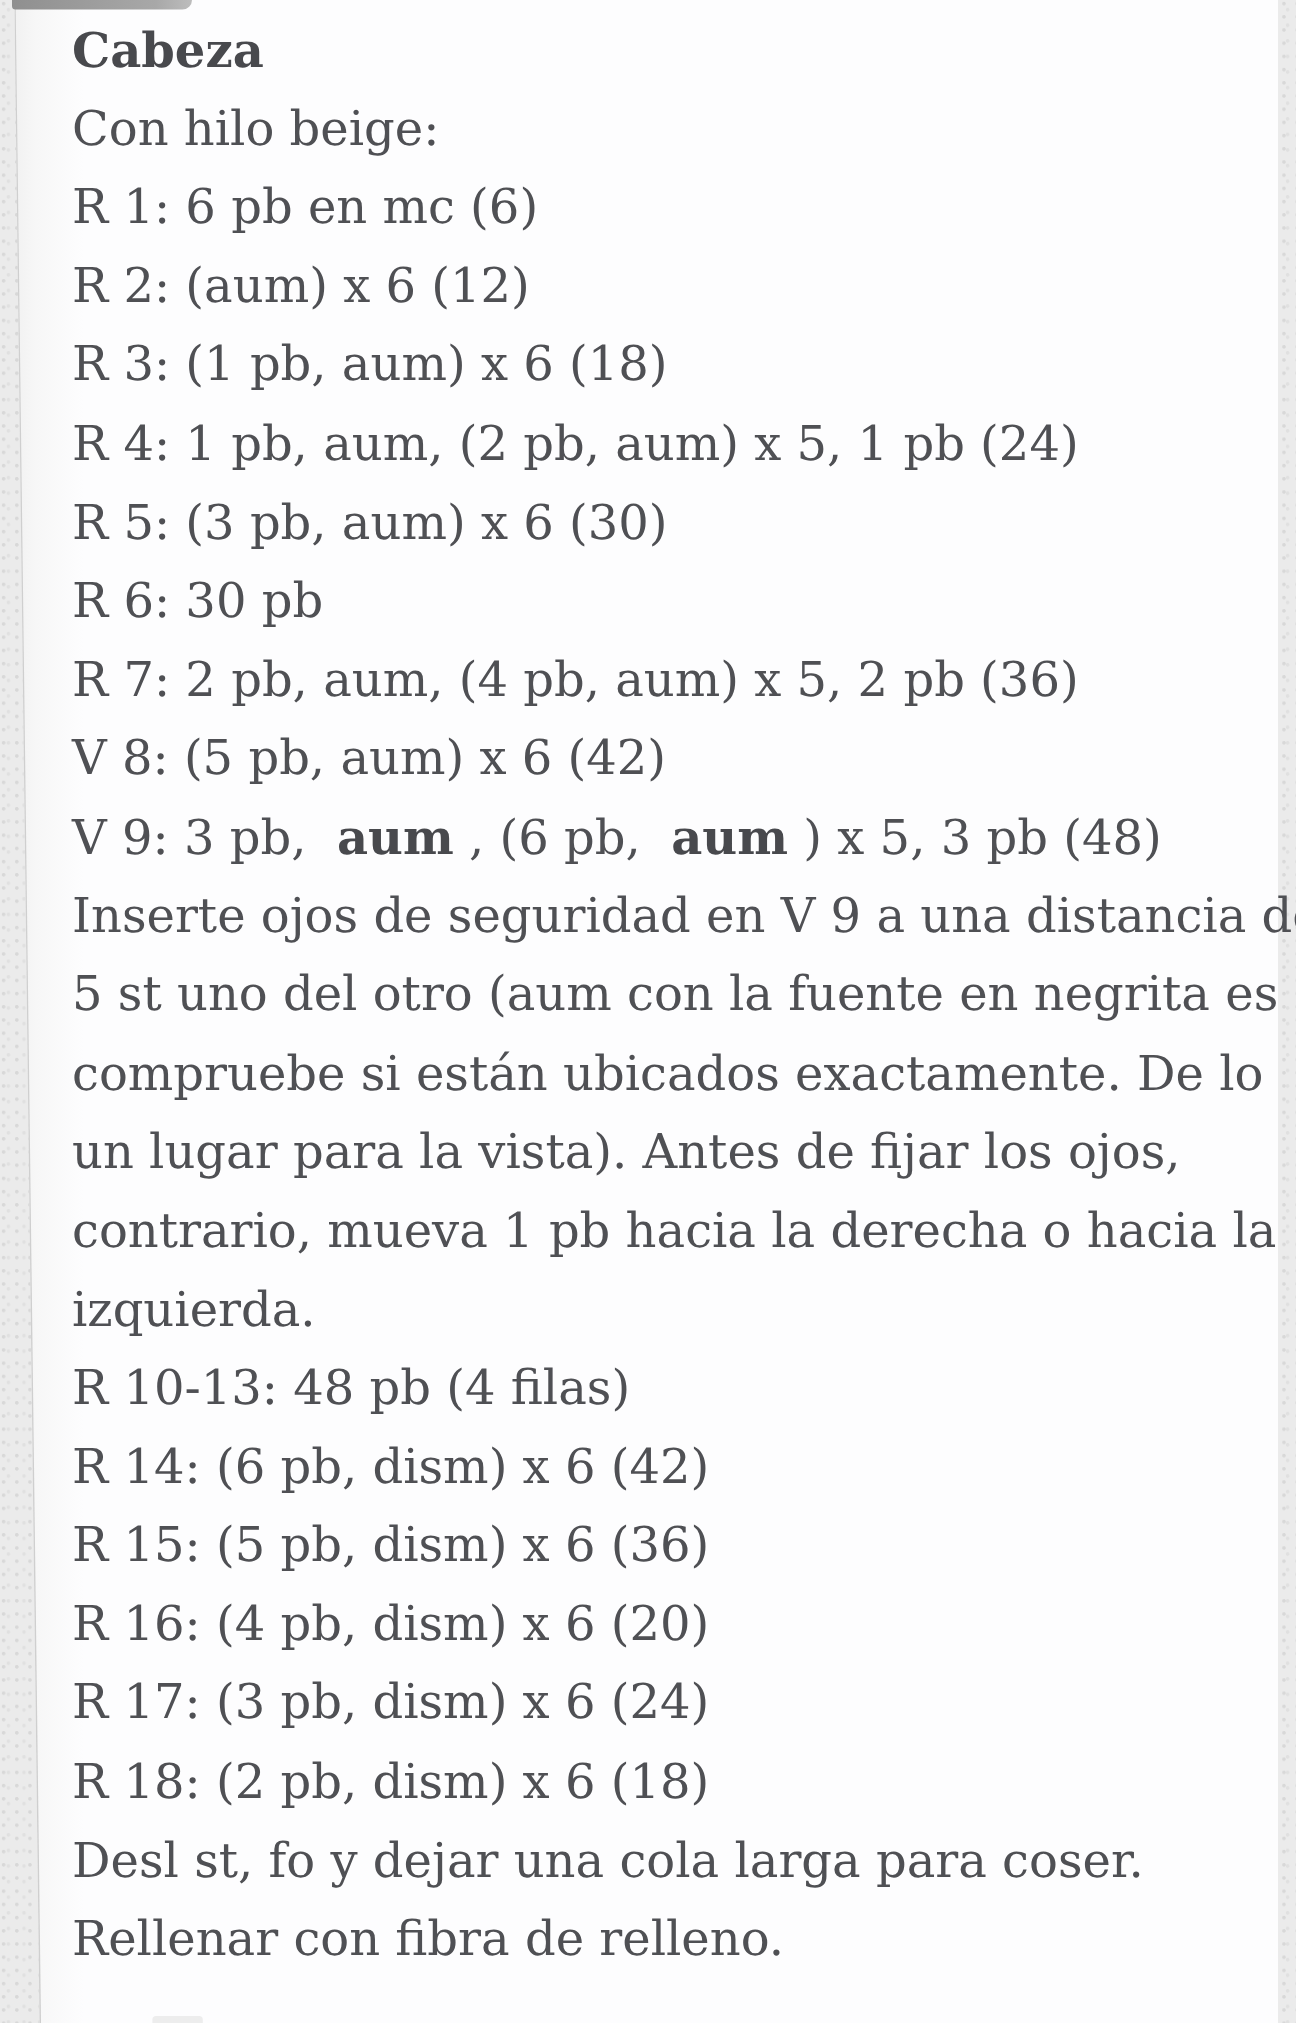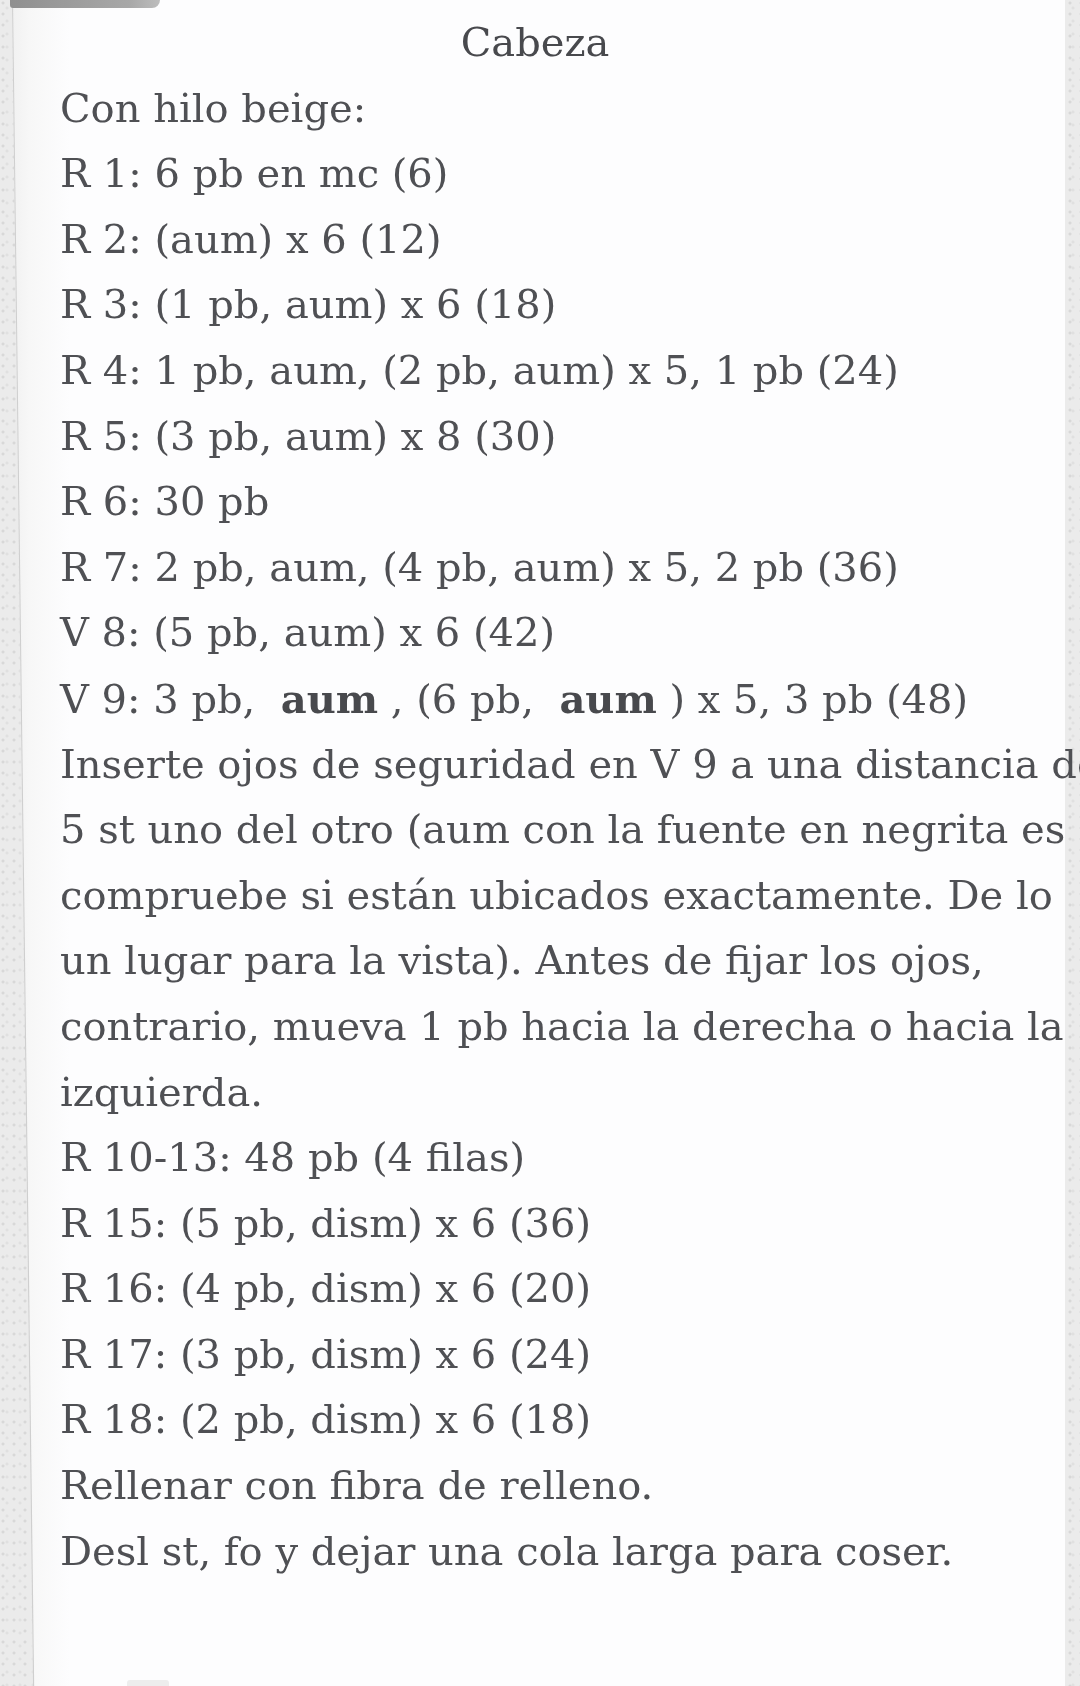--- a/index.html
+++ b/index.html
@@ -64,51 +64,52 @@
     right: 70px;
     color: #4f5054;
     font-size: 40px;
   }
 
   .line, .heading {
     line-height: 65.6px;
     height: 65.6px;
     white-space: nowrap;
   }
-  .heading { font-weight: normal; color: #48494d; text-align: center; }
+  .heading { font-weight: bold; color: #48494d; }
   .b { font-weight: bold; color: #48494d; margin-top: 27px; }
 </style>
 </head>
 <body>
 
 <div class="card"></div>
 
 <div class="top-artifact"></div>
 <div class="bottom-artifact"></div>
 
 <div class="content">
   <div class="heading">Cabeza</div>
   <div>
       <div class="line"><span>Con hilo beige:</span></div>
       <div class="line"><span>R 1: 6 pb en mc (6)</span></div>
       <div class="line"><span>R 2: (aum) x 6 (12)</span></div>
       <div class="line"><span>R 3: (1 pb, aum) x 6 (18)</span></div>
       <div class="line"><span>R 4: 1 pb, aum, (2 pb, aum) x 5, 1 pb (24)</span></div>
-      <div class="line"><span>R 5: (3 pb, aum) x 8 (30)</span></div>
+      <div class="line"><span>R 5: (3 pb, aum) x 6 (30)</span></div>
       <div class="line"><span>R 6: 30 pb</span></div>
       <div class="line"><span>R 7: 2 pb, aum, (4 pb, aum) x 5, 2 pb (36)</span></div>
       <div class="line"><span>V 8: (5 pb, aum) x 6 (42)</span></div>
       <div class="line"><span>V 9: 3 pb, &nbsp;</span><span class="b">aum</span><span>&nbsp;, (6 pb, &nbsp;</span><span class="b">aum</span><span>&nbsp;) x 5, 3 pb (48)</span></div>
       <div class="line"><span>Inserte ojos de seguridad en V 9 a una distancia de</span></div>
       <div class="line"><span>5 st uno del otro (aum con la fuente en negrita es</span></div>
       <div class="line"><span>compruebe si están ubicados exactamente. De lo</span></div>
       <div class="line"><span>un lugar para la vista). Antes de fijar los ojos,</span></div>
       <div class="line"><span>contrario, mueva 1 pb hacia la derecha o hacia la</span></div>
       <div class="line"><span>izquierda.</span></div>
       <div class="line"><span>R 10-13: 48 pb (4 filas)</span></div>
+      <div class="line"><span>R 14: (6 pb, dism) x 6 (42)</span></div>
       <div class="line"><span>R 15: (5 pb, dism) x 6 (36)</span></div>
       <div class="line"><span>R 16: (4 pb, dism) x 6 (20)</span></div>
       <div class="line"><span>R 17: (3 pb, dism) x 6 (24)</span></div>
       <div class="line"><span>R 18: (2 pb, dism) x 6 (18)</span></div>
+      <div class="line"><span>Desl st, fo y dejar una cola larga para coser.</span></div>
       <div class="line"><span>Rellenar con fibra de relleno.</span></div>
-      <div class="line"><span>Desl st, fo y dejar una cola larga para coser.</span></div>
     </div>
 </div>
 
 </body></html>

